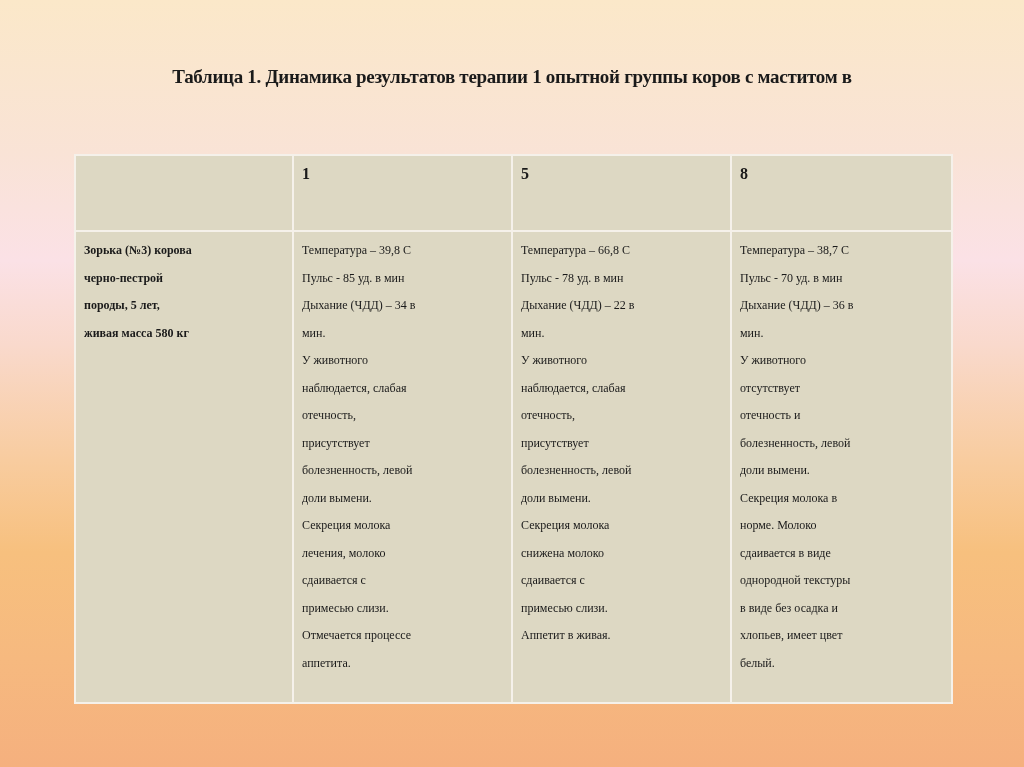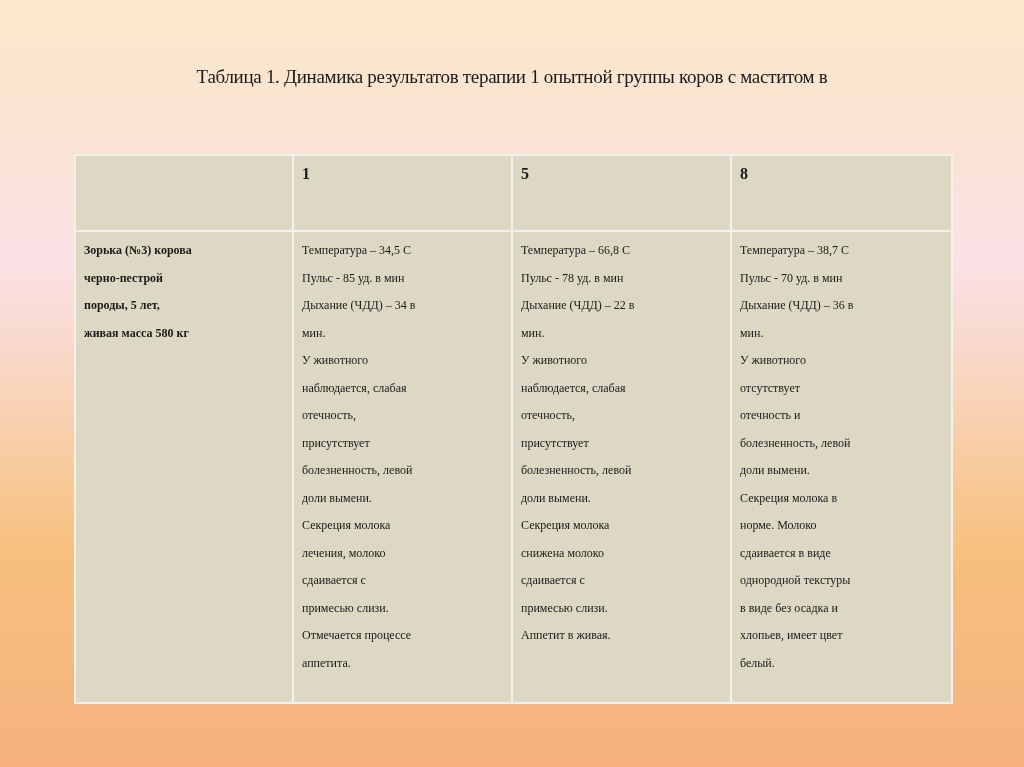--- a/index.html
+++ b/index.html
@@ -6,21 +6,21 @@
   body {
     width:1024px; height:767px; overflow:hidden; position:relative;
     background: linear-gradient(to bottom,
       #fbe8c9 0%, #f9e3d6 20%, #fbe1e6 34%, #f9d9cc 45%,
       #f8cc9f 60%, #f7c07e 72%, #f6b97f 86%, #f5b07e 100%);
     font-family: "Liberation Serif", "DejaVu Serif", serif;
     color:#1a1a1a;
   }
   .title {
     position:absolute; left:60px; top:64px; width:904px;
-    text-align:center; font-weight:normal; font-size:19px; line-height:26px;
+    text-align:center; font-weight:bold; font-size:19px; line-height:26px;
     font-family: "Liberation Serif", serif; letter-spacing:-0.3px;
   }
   table.data {
     position:absolute; left:74px; top:154px;
     width:877px; border-collapse:collapse; table-layout:fixed;
   }
   table.data td {
     background:#ddd8c3;
     border:2px solid #f5f1ea;
     vertical-align:top;
@@ -55,21 +55,21 @@
     <td>8</td>
   </tr>
   <tr class="body">
     <td class="rowlabel">
       <span class="line">Зорька (№3) корова</span>
       <span class="line">черно-пестрой</span>
       <span class="line">породы, 5 лет,</span>
       <span class="line">живая масса 580 кг</span>
     </td>
     <td>
-          <span class="line">Температура – 34,5 С</span>
+          <span class="line">Температура – 39,8 С</span>
           <span class="line">Пульс -  85 уд. в мин</span>
           <span class="line">Дыхание (ЧДД) – 34 в</span>
           <span class="line">мин.</span>
           <span class="line">У животного</span>
           <span class="line">наблюдается, слабая</span>
           <span class="line">отечность,</span>
           <span class="line">присутствует</span>
           <span class="line">болезненность, левой</span>
           <span class="line">доли вымени.</span>
           <span class="line">Секреция молока</span>

